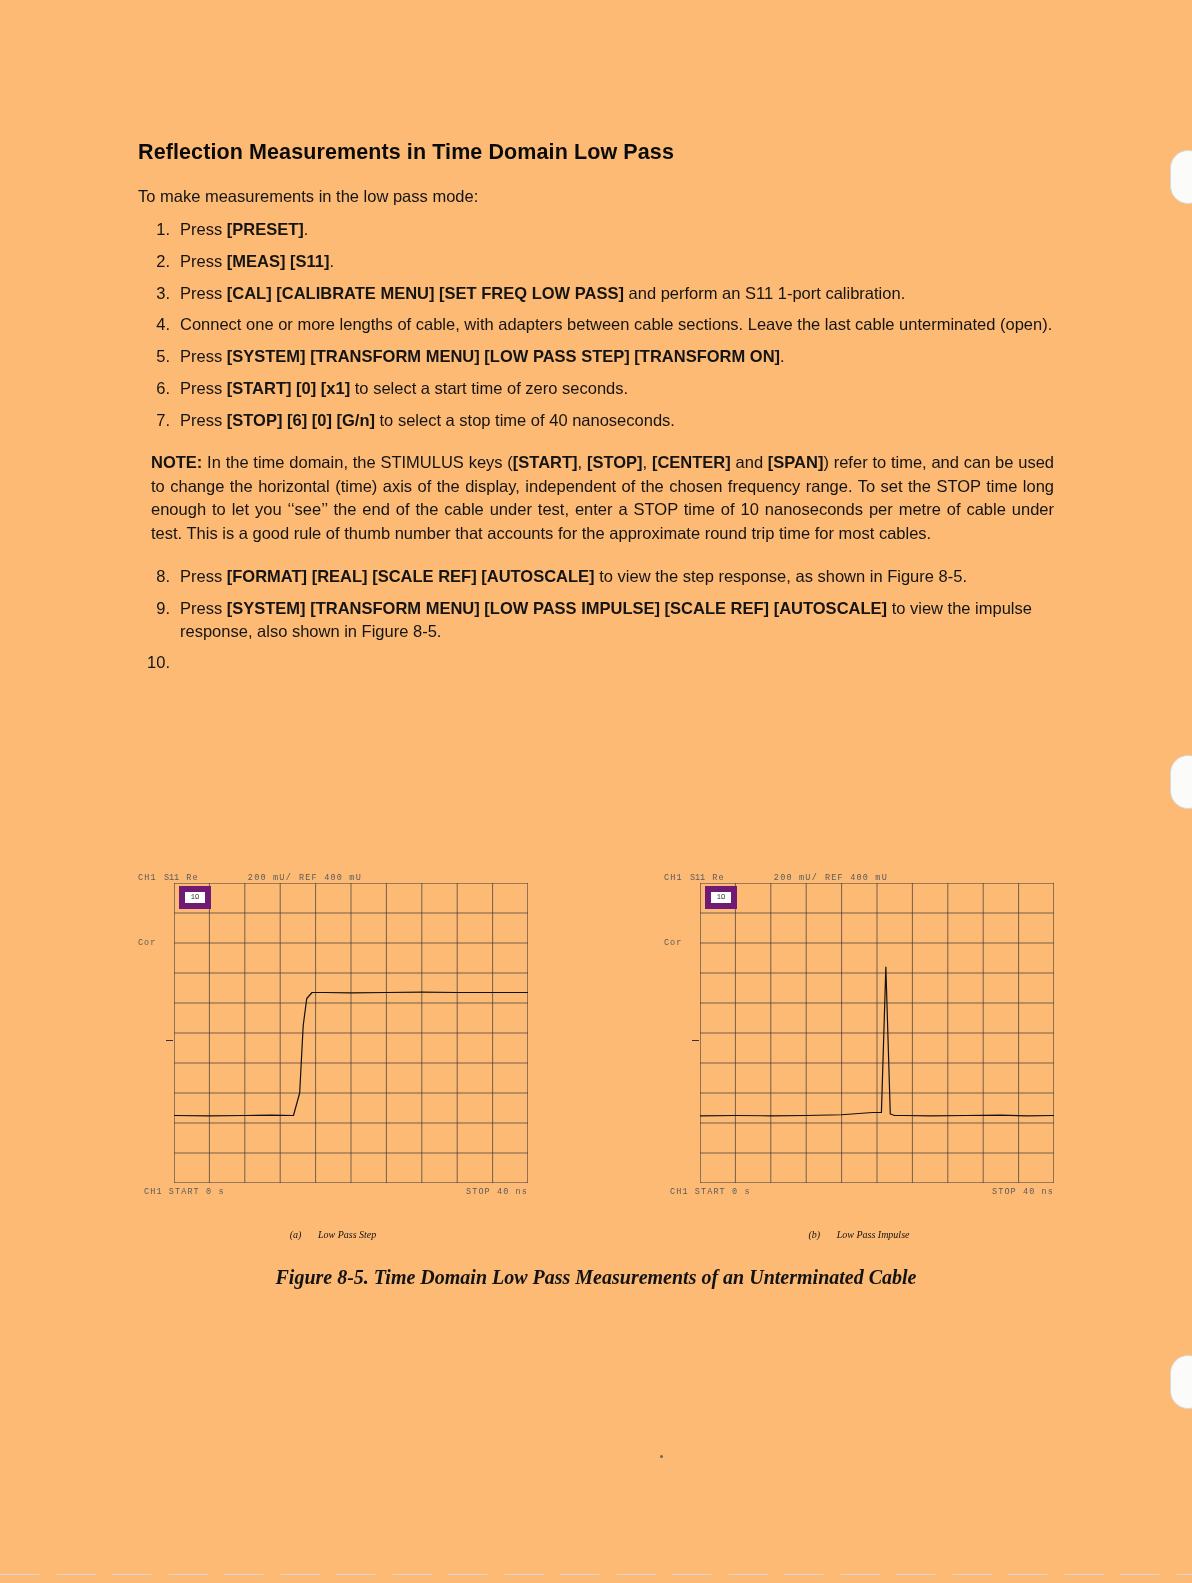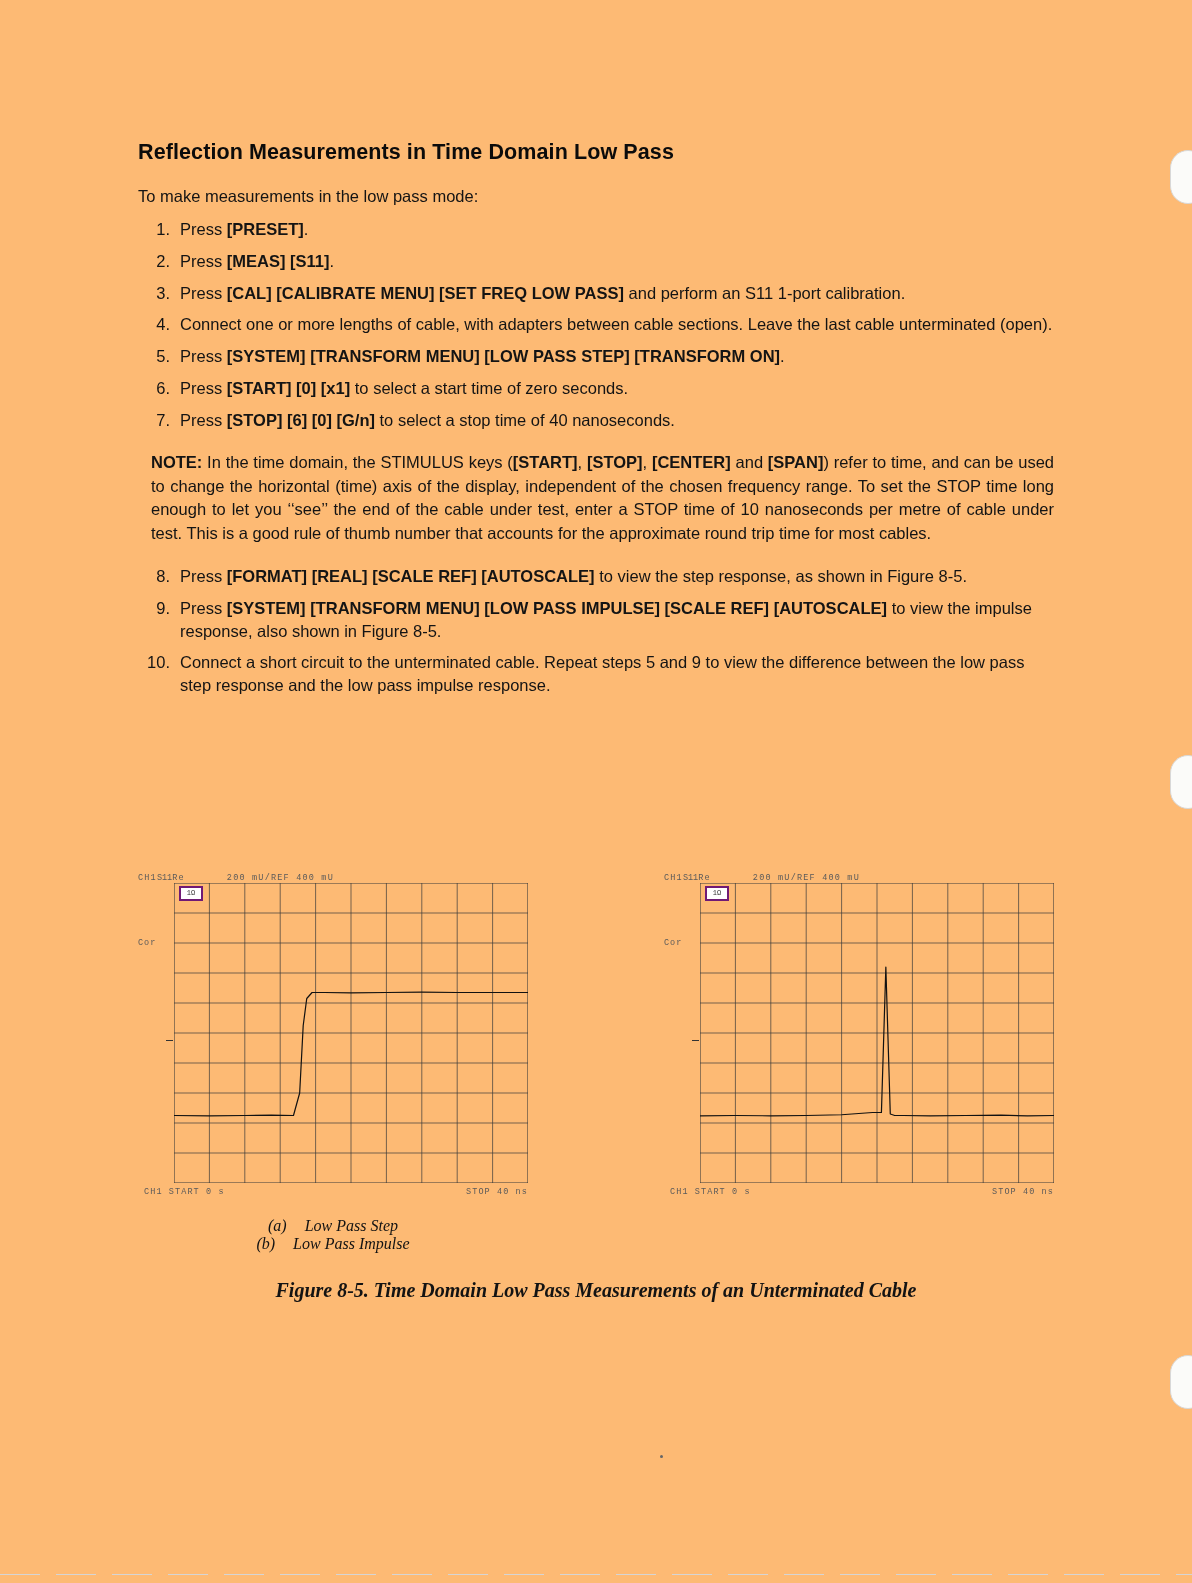--- a/index.html
+++ b/index.html
@@ -85,21 +85,21 @@
   .fig {
     width: 390px;
     position: relative;
   }
   .fig-hdr {
     font-size: 8.5px;
     letter-spacing: 1.2px;
     color: #5a5a5a;
     font-family: "Liberation Mono", monospace;
     display: flex;
-    gap: 0;
+    gap: 7px;
     height: 13px;
     align-items: flex-end;
     white-space: nowrap;
   }
   .fig-hdr .sp { display: inline-block; }
   .fig-hdr .s11 { letter-spacing: 0px; margin-top: 33px; }
   .fig-body {
     position: relative;
     display: flex;
   }
@@ -128,48 +128,47 @@
     position: relative;
     width: 354px;
     height: 300px;
   }
   .marker-box {
     position: absolute;
     left: 5px;
     top: 3px;
     width: 20px;
     height: 11px;
-    border: 2px solid #701a75;
+    border: 6px solid #701a75;
     font-size: 7px;
     font-family: "Liberation Mono", monospace;
     color: #333;
     text-align: center;
     line-height: 11px;
     z-index: 4;
     background: #fff;
   }
   .grid-svg { display: block; }
   .fig-ftr {
     font-size: 8.5px;
     font-family: "Liberation Mono", monospace;
     color: #5a5a5a;
     letter-spacing: 1.1px;
     display: flex;
     justify-content: space-between;
     margin-top: 4px;
     padding-left: 6px;
   }
   .fig-caption {
-    margin-top: 20px;
+    margin-top: 32px;
     font-family: "Liberation Serif", serif;
     font-style: italic;
-    font-size: 16px;
+    font-size: 10px;
     text-align: center;
     color: #131313;
-    flex-direction: column;
   }
   .fig-caption .lbl { margin-right: 14px; }
   .figure-title {
     margin-top: 26px;
     text-align: center;
     font-family: "Liberation Serif", serif;
     font-style: italic;
     font-weight: bold;
     font-size: 20px;
     color: #131313;
@@ -246,21 +245,21 @@
       </ol>
 
     <p class="note">
       <span class="lbl">NOTE:</span>
       <span id="note-text"> In the time domain, the STIMULUS keys (<b>[START]</b>, <b>[STOP]</b>, <b>[CENTER]</b> and <b>[SPAN]</b>) refer to time, and can be used to change the horizontal (time) axis of the display, independent of the chosen frequency range. To set the STOP time long enough to let you ‘‘see’’ the end of the cable under test, enter a STOP time of 10 nanoseconds per metre of cable under test. This is a good rule of thumb number that accounts for the approximate round trip time for most cables.</span>
     </p>
 
     <ol class="steps steps-2" id="steps2">
         <li><span class="num">8.</span><span>Press <b>[FORMAT] [REAL] [SCALE REF] [AUTOSCALE]</b> to view the step response, as shown in Figure 8-5.</span></li>
         <li><span class="num">9.</span><span>Press <b>[SYSTEM] [TRANSFORM MENU] [LOW PASS IMPULSE] [SCALE REF] [AUTOSCALE]</b> to view the impulse response, also shown in Figure 8-5.</span></li>
-        <li><span class="num">10.</span><span>Connect a short circuit to the unterminated cable. Repeat steps 5 and 9 to view the difference between the low pass step response and the low pass impulse response.</span></li>
+        <li><span class="num">10.</span></li>
       </ol>
   </div>
 
   <div class="figures">
     <div class="fig-row">
 
       <div class="fig">
         <div class="fig-hdr">
           <span class="sp">CH1</span>
           <span class="sp s11">S11</span>

